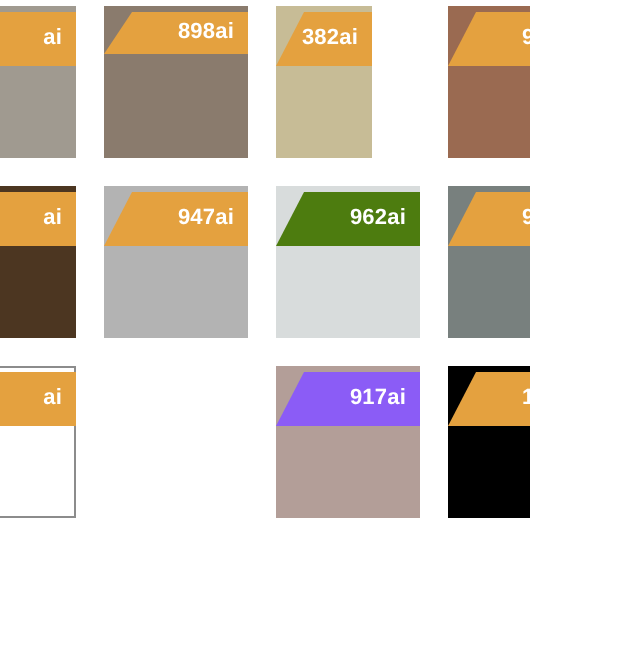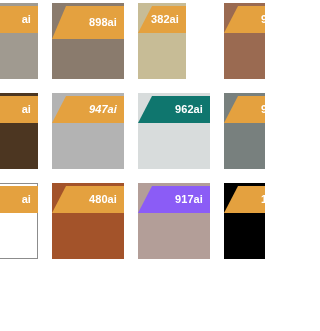--- a/index.html
+++ b/index.html
@@ -75,21 +75,21 @@
 
 <div id="swatch-grid">
     <div class="swatch-tile" style="left: -34px; top: 3px; width: 72px; height: 76px;">
       <div class="tile-body" style="background: rgb(160, 154, 144);"></div>
       <div class="tile-banner" style="background: rgb(228, 161, 63); top: 3px; height: 27px;">
         <span class="tile-label" style="color: rgb(255, 255, 255);">ai</span>
       </div>
     </div>
     <div class="swatch-tile" style="left: 52px; top: 3px; width: 72px; height: 76px;">
       <div class="tile-body" style="background: rgb(138, 123, 109);"></div>
-      <div class="tile-banner" style="background: rgb(228, 161, 63); top: 3px; height: 33px;">
+      <div class="tile-banner" style="background: rgb(228, 161, 63); top: 3px; height: 21px;">
         <span class="tile-label" style="color: rgb(255, 255, 255);">898ai</span>
       </div>
     </div>
     <div class="swatch-tile" style="left: 138px; top: 3px; width: 48px; height: 76px;">
       <div class="tile-body" style="background: rgb(199, 188, 150);"></div>
       <div class="tile-banner" style="background: rgb(228, 161, 63); top: 3px; height: 27px;">
         <span class="tile-label" style="color: rgb(255, 255, 255);">382ai</span>
       </div>
     </div>
     <div class="swatch-tile" style="left: 224px; top: 3px; width: 72px; height: 76px;">
@@ -100,45 +100,39 @@
     </div>
     <div class="swatch-tile" style="left: -34px; top: 93px; width: 72px; height: 76px;">
       <div class="tile-body" style="background: rgb(76, 54, 33);"></div>
       <div class="tile-banner" style="background: rgb(228, 161, 63); top: 3px; height: 27px;">
         <span class="tile-label" style="color: rgb(255, 255, 255);">ai</span>
       </div>
     </div>
     <div class="swatch-tile" style="left: 52px; top: 93px; width: 72px; height: 76px;">
       <div class="tile-body" style="background: rgb(179, 179, 179);"></div>
       <div class="tile-banner" style="background: rgb(228, 161, 63); top: 3px; height: 27px;">
-        <span class="tile-label" style="color: rgb(255, 255, 255); font-style: italic;">947ai</span>
+        <span class="tile-label" style="color: rgb(255, 255, 255);">947ai</span>
       </div>
     </div>
     <div class="swatch-tile" style="left: 138px; top: 93px; width: 72px; height: 76px;">
       <div class="tile-body" style="background: rgb(216, 220, 220);"></div>
-      <div class="tile-banner" style="background: #0f766e; top: 3px; height: 27px;">
+      <div class="tile-banner" style="background: #4d7c0f; top: 3px; height: 27px;">
         <span class="tile-label" style="color: rgb(255, 255, 255);">962ai</span>
       </div>
     </div>
     <div class="swatch-tile" style="left: 224px; top: 93px; width: 72px; height: 76px;">
       <div class="tile-body" style="background: rgb(120, 128, 126);"></div>
       <div class="tile-banner" style="background: rgb(228, 161, 63); top: 3px; height: 27px;">
         <span class="tile-label" style="color: rgb(255, 255, 255);">963ai</span>
       </div>
     </div>
     <div class="swatch-tile" style="left: -34px; top: 183px; width: 72px; height: 76px;">
       <div class="tile-body bordered" style="background: rgb(255, 255, 255); border-color: rgb(140, 140, 140);"></div>
       <div class="tile-banner" style="background: rgb(228, 161, 63); top: 3px; height: 27px;">
         <span class="tile-label" style="color: rgb(255, 255, 255);">ai</span>
-      </div>
-    </div>
-    <div class="swatch-tile" style="left: 52px; top: 183px; width: 72px; height: 76px;">
-      <div class="tile-body" style="background: rgb(163, 83, 42);"></div>
-      <div class="tile-banner" style="background: rgb(228, 161, 63); top: 3px; height: 27px;">
-        <span class="tile-label" style="color: rgb(255, 255, 255);">480ai</span>
       </div>
     </div>
     <div class="swatch-tile" style="left: 138px; top: 183px; width: 72px; height: 76px;">
       <div class="tile-body" style="background: rgb(179, 158, 152);"></div>
       <div class="tile-banner" style="background: #8b5cf6; top: 3px; height: 27px;">
         <span class="tile-label" style="color: rgb(255, 255, 255);">917ai</span>
       </div>
     </div>
     <div class="swatch-tile" style="left: 224px; top: 183px; width: 72px; height: 76px;">
       <div class="tile-body" style="background: rgb(0, 0, 0);"></div>

